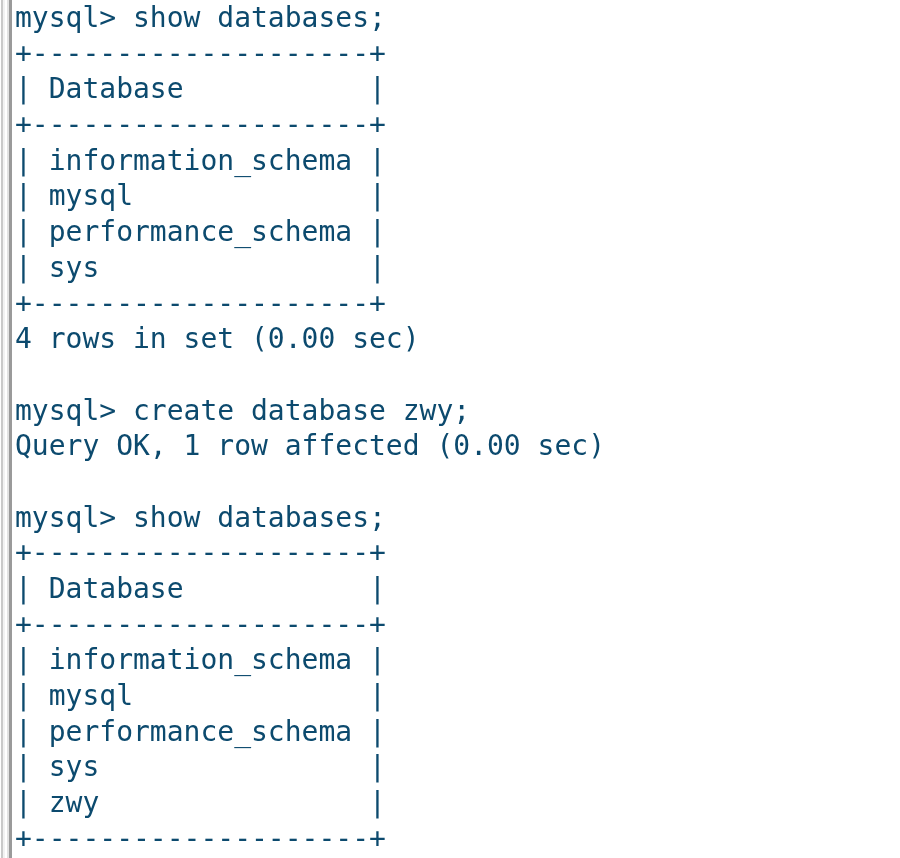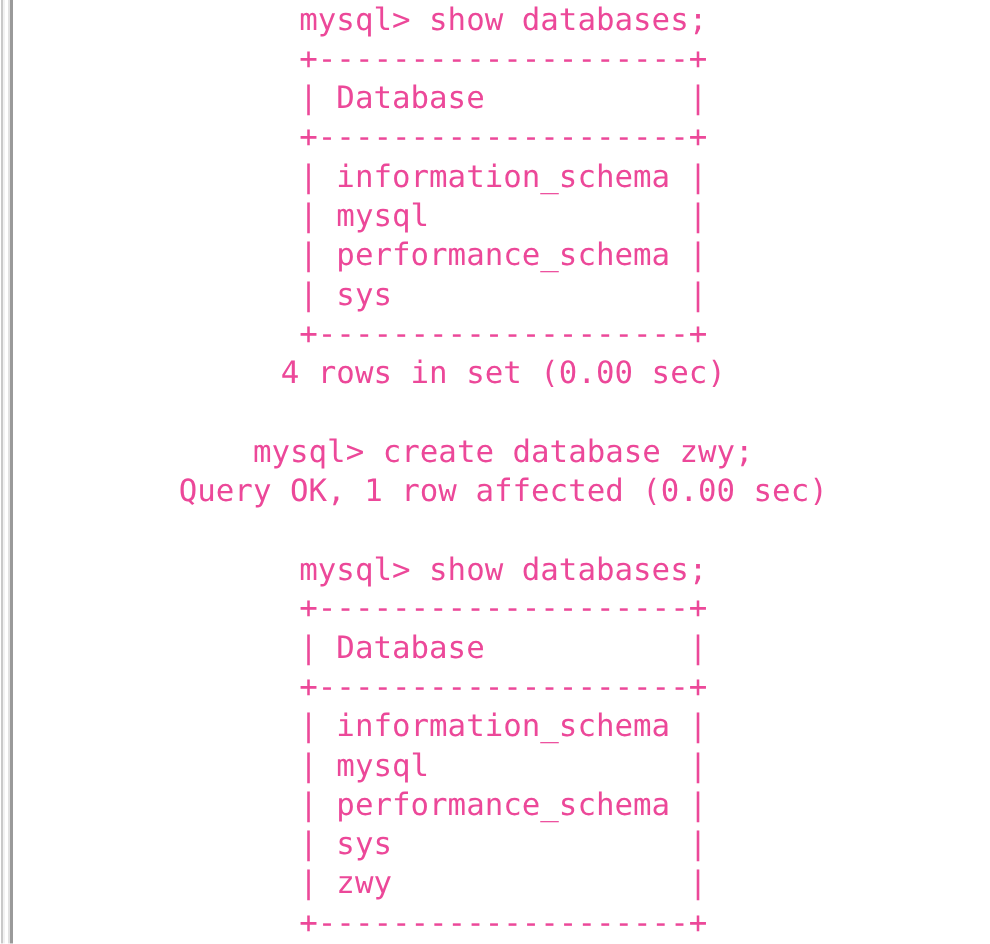--- a/index.html
+++ b/index.html
@@ -45,27 +45,26 @@
   }
 
   #console-output {
     position: absolute;
     left: 15px;
     top: 0;
     width: 885px;
     height: 858px;
     margin: 0;
     padding: 0;
-    color: #ec4899;
+    color: #0c4a6e;
     font-family: "DejaVu Sans Mono", "Liberation Mono", monospace;
     font-size: 28px;
     line-height: 35.7px;
     white-space: pre;
     letter-spacing: 0px;
-    text-align: center;
     -webkit-font-smoothing: none;
   }
 
   .console-line {
     display: block;
     height: 35.7px;
     white-space: pre;
     min-height: 35.7px;
   }
 </style>

